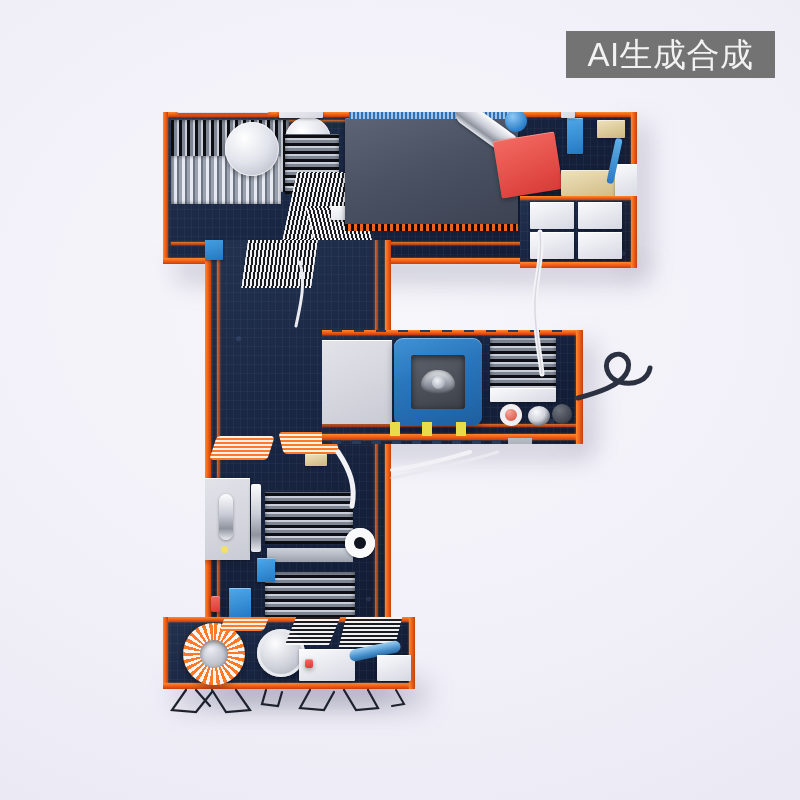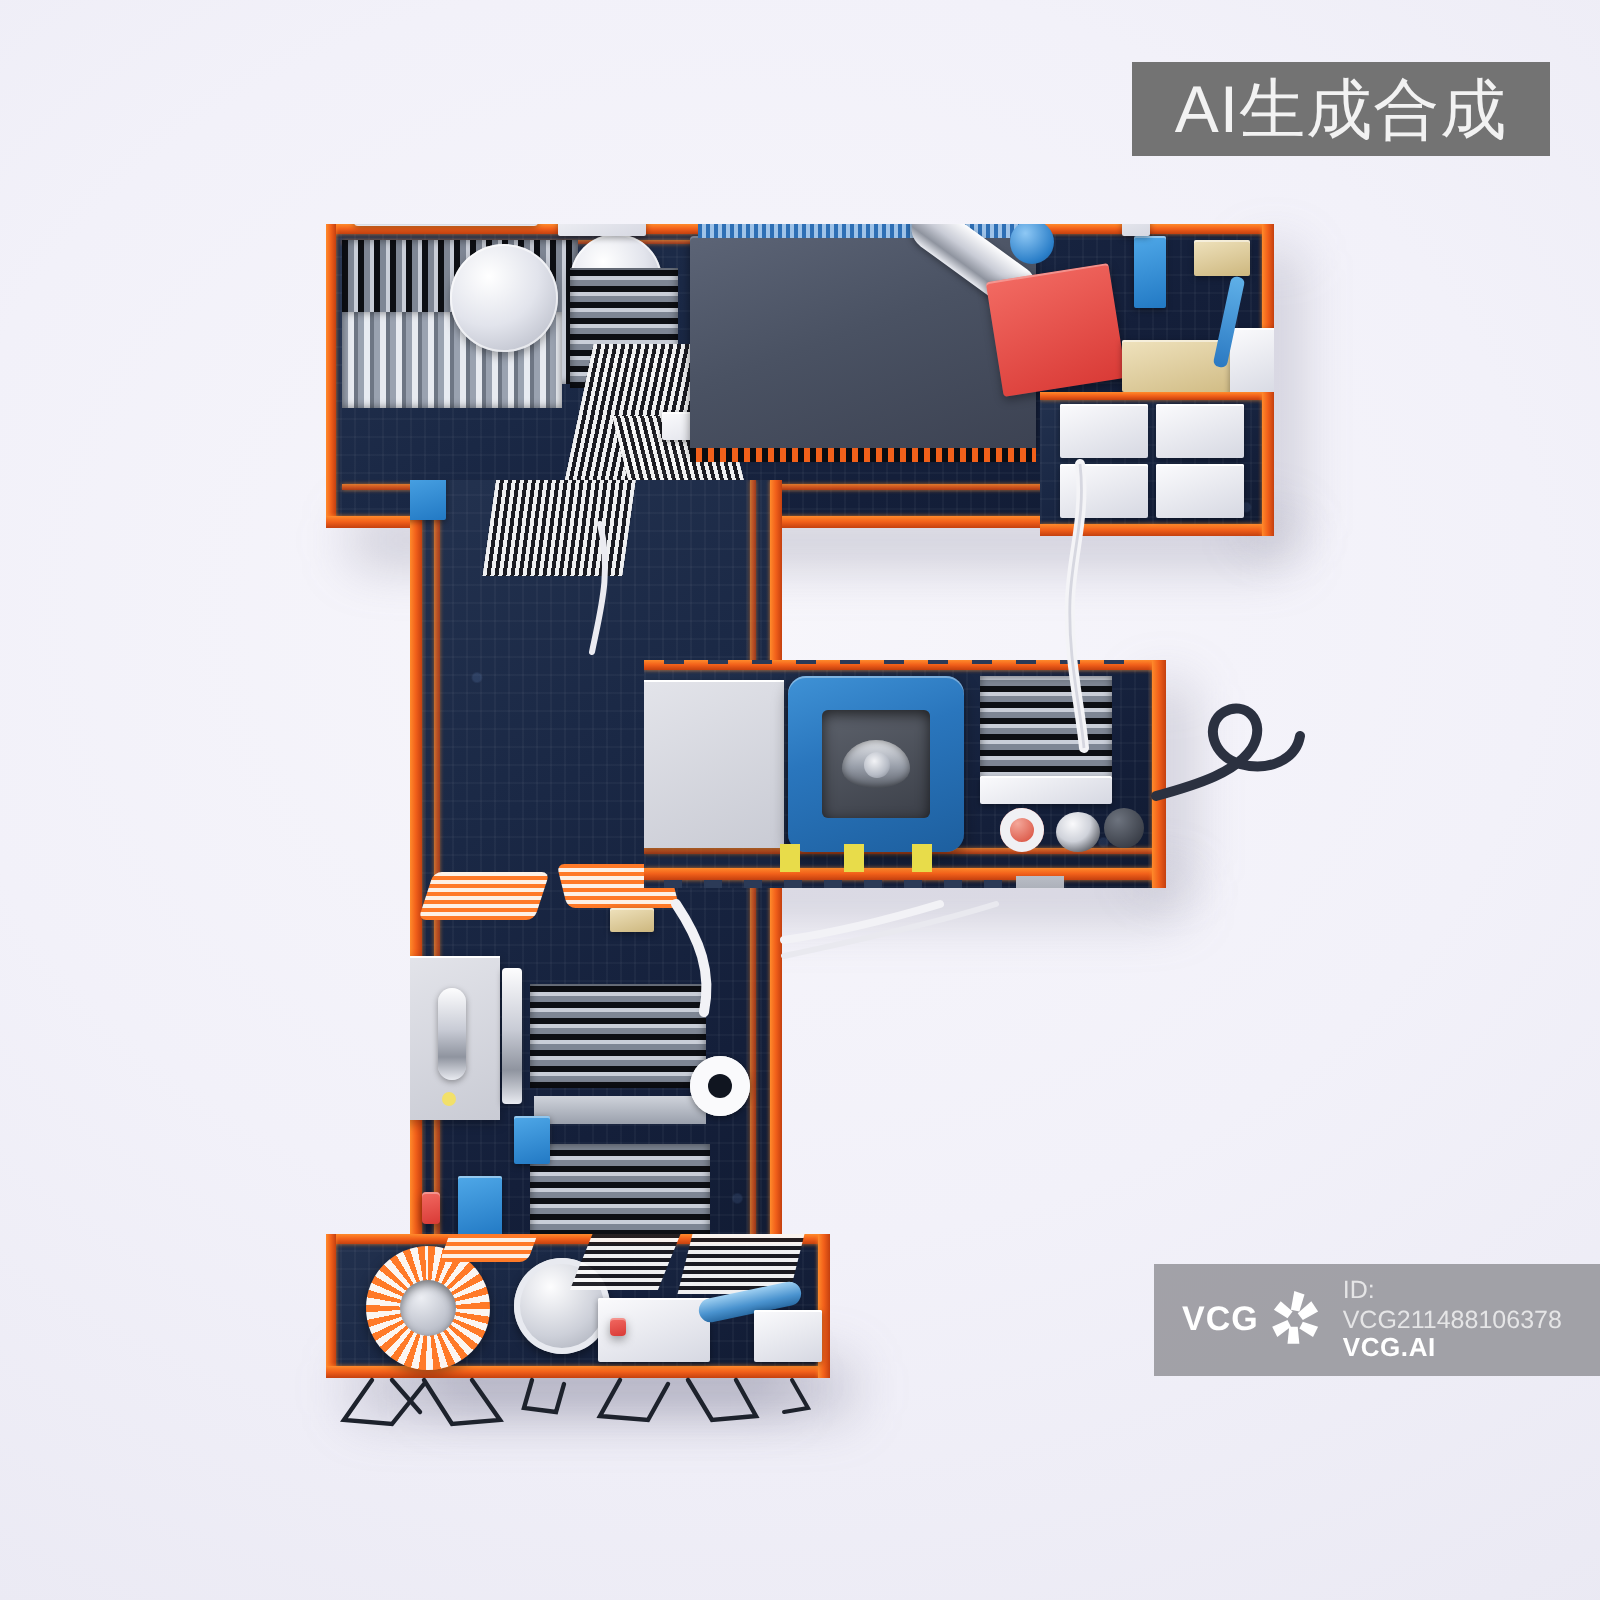--- a/index.html
+++ b/index.html
@@ -427,33 +427,14 @@
       </g>
 
       <path d="M 300 262 C 306 286, 300 306, 296 326" stroke="#ebebf1" stroke-width="3" fill="none" stroke-linecap="round"></path>
     </svg>
   </div>
 
   <div class="ai-badge">
     <span>AI生成合成</span>
   </div>
 
-  <div class="wm">
-    <div class="wm-logo">
-      <span class="wm-vcg">VCG</span>
-      <svg class="wm-mark" viewBox="0 0 40 40">
-        <g fill="#ffffff">
-          <path d="M19 3 L25 5 L22 15 L17 14 Z"></path>
-          <path d="M29 9 L33 15 L24 20 L21 16 Z"></path>
-          <path d="M33 24 L30 30 L22 25 L24 21 Z"></path>
-          <path d="M22 34 L15 34 L16 24 L21 24 Z"></path>
-          <path d="M9 30 L6 24 L15 20 L17 24 Z"></path>
-          <path d="M7 14 L11 9 L18 15 L15 19 Z"></path>
-        </g>
-      </svg>
-    </div>
-    <div class="wm-text">
-      <div class="wm-id">ID: VCG211488106378</div>
-      <div class="wm-ai">VCG.AI</div>
-    </div>
-  </div>
 
 </div>
 
 </body></html>

